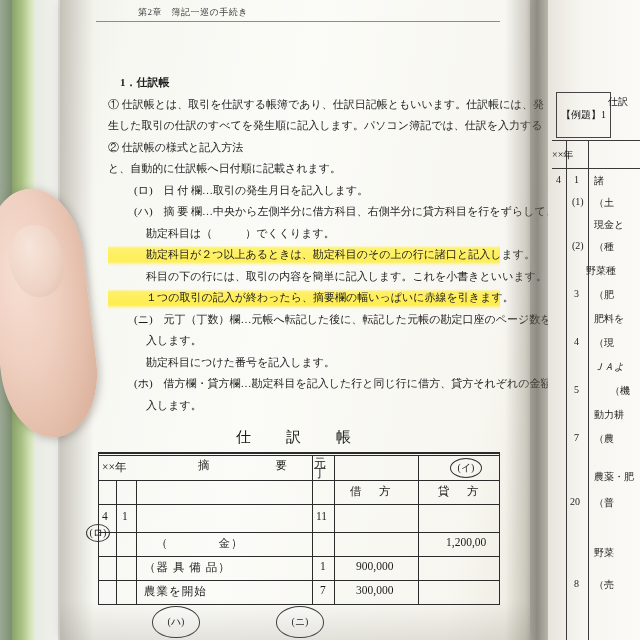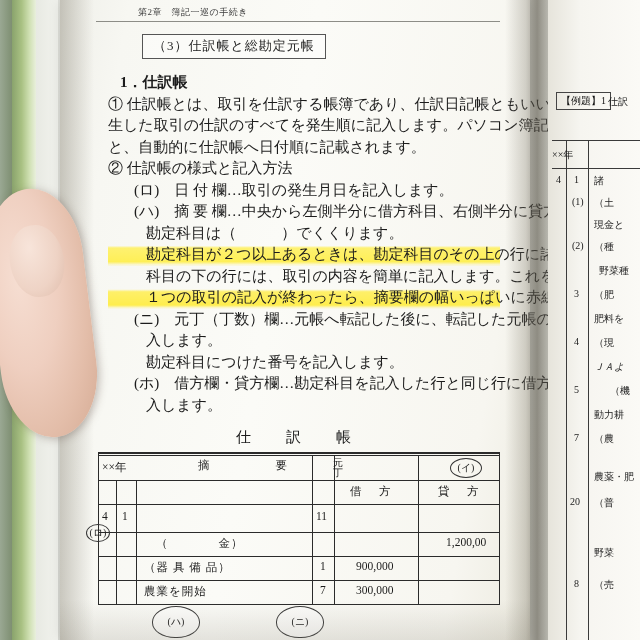--- a/index.html
+++ b/index.html
@@ -40,69 +40,68 @@
   
   .rpage{position:absolute;left:548px;top:0;width:92px;height:640px;
     background:linear-gradient(90deg,#e6e4db 0%,#f6f5f0 35%,#fbfaf6 100%);}
   
   .hdr{position:absolute;left:138px;top:6px;font-size:9px;color:#3b3b3b;letter-spacing:.5px;}
   .hdr-rule{position:absolute;left:96px;top:21px;width:404px;height:1px;background:#8d8d87;}
   
   .sec{position:absolute;left:142px;top:34px;border:1px solid #555;padding:2px 10px 3px 10px;
     font-size:13px;color:#1e1e1e;background:rgba(255,255,255,.4);letter-spacing:1px;}
   .body{position:absolute;left:108px;top:72px;width:392px;color:#1c1c1c;}
-  .l{font-size:15px;line-height:21.5px;white-space:nowrap;}
+  .l{font-size:11px;line-height:21.5px;white-space:nowrap;}
   .ind1{padding-left:12px;}
   .ind2{padding-left:26px;}
   .ind3{padding-left:38px;}
   .b{font-weight:bold;}
   .hl{background:linear-gradient(180deg,rgba(255,243,120,.0) 8%,rgba(255,240,90,.85) 18%,rgba(255,238,70,.9) 80%,rgba(255,240,120,.2) 95%);}
   .hl2{background:linear-gradient(180deg,rgba(255,243,120,0) 10%,rgba(255,238,80,.85) 22%,rgba(255,236,60,.9) 82%,rgba(255,240,120,.15) 96%);}
   
   .tbl{position:absolute;left:98px;top:428px;width:324px;height:182px;}
   .tline{position:absolute;background:#2b2b2b;}
   .tt{position:absolute;font-size:11.5px;color:#1b1b1b;white-space:nowrap;}
   .big{font-size:15px;letter-spacing:10px;}
   .circ{position:absolute;border:1px solid #333;border-radius:50%;
      display:flex;align-items:center;justify-content:center;font-size:10px;color:#222;}
   
   .ball{position:absolute;border:1px solid #3a3a3a;border-radius:50% 50% 48% 48%;
      background:rgba(255,255,255,.5);font-size:10px;color:#222;
      display:flex;align-items:center;justify-content:center;}
   
   .r-t{position:absolute;font-size:10px;color:#1c1c1c;white-space:nowrap;}
   .r-rule{position:absolute;background:#3a3a3a;}
-  .rbox{position:absolute;border:1px solid #444;font-size:10px;padding:1px 4px;color:#111;}
+  .rbox{position:absolute;border:1px solid #444;font-size:10px;padding:15px 4px;color:#111;}
   
   .bshade{position:absolute;left:60px;top:600px;width:470px;height:40px;
     background:linear-gradient(180deg,rgba(120,115,100,0),rgba(120,115,100,.18));}
 </style>
 </head>
 <body>
 
 <div id="scene">
 
   <div class="left-edge"></div>
   <div class="green-strip"></div>
   <div class="green-strip2"></div>
 
   <div class="page"></div>
   <div class="page-shade-l"></div>
 
   <div class="hdr">第2章　簿記一巡の手続き</div>
   <div class="hdr-rule"></div>
 
-  <div class="sec">（3）仕訳帳と総勘定元帳</div>
 
   <div class="body">
     <div class="l ind1 b">1．仕訳帳</div>
     <div class="l">① 仕訳帳とは、取引を仕訳する帳簿であり、仕訳日記帳ともいいます。仕訳帳には、発</div>
     <div class="l">生した取引の仕訳のすべてを発生順に記入します。パソコン簿記では、仕訳を入力する</div>
+    <div class="l">② 仕訳帳の様式と記入方法</div>
     <div class="l">と、自動的に仕訳帳へ日付順に記載されます。</div>
-    <div class="l">② 仕訳帳の様式と記入方法</div>
     <div class="l ind2">(ロ)　日 付 欄…取引の発生月日を記入します。</div>
     <div class="l ind2">(ハ)　摘 要 欄…中央から左側半分に借方科目、右側半分に貸方科目を行をずらして、</div>
     <div class="l ind3">勘定科目は（　　　）でくくります。</div>
     <div class="l ind3 hl">勘定科目が２つ以上あるときは、勘定科目のその上の行に諸口と記入します。</div>
     <div class="l ind3">科目の下の行には、取引の内容を簡単に記入します。これを小書きといいます。</div>
     <div class="l ind3 hl2">１つの取引の記入が終わったら、摘要欄の幅いっぱいに赤線を引きます。</div>
     <div class="l ind2">(ニ)　元丁（丁数）欄…元帳へ転記した後に、転記した元帳の勘定口座のページ数を記</div>
     <div class="l ind3">入します。</div>
     <div class="l ind3">勘定科目につけた番号を記入します。</div>
     <div class="l ind2">(ホ)　借方欄・貸方欄…勘定科目を記入した行と同じ行に借方、貸方それぞれの金額を記</div>
@@ -124,21 +123,21 @@
     <div class="tline" style="left:0;top:24px;width:1px;height:152px;"></div>
     <div class="tline" style="left:18px;top:52px;width:1px;height:124px;"></div>
     <div class="tline" style="left:38px;top:52px;width:1px;height:124px;"></div>
     <div class="tline" style="left:214px;top:27px;width:1px;height:149px;"></div>
     <div class="tline" style="left:236px;top:27px;width:1px;height:149px;"></div>
     <div class="tline" style="left:320px;top:27px;width:1px;height:149px;"></div>
     <div class="tline" style="left:401px;top:24px;width:1px;height:152px;"></div>
 
     <div class="tt" style="left:4px;top:32px;">××年</div>
     <div class="tt" style="left:100px;top:30px;letter-spacing:4px;">摘　　　　要</div>
-    <div class="tt" style="left:232px;top:30px;font-size:10px;line-height:10px;width:16px;white-space:normal;text-align:center;">元丁</div>
+    <div class="tt" style="left:216px;top:30px;font-size:12px;line-height:10px;width:16px;white-space:normal;text-align:left;">元丁</div>
     <div class="tt" style="left:252px;top:56px;letter-spacing:3px;">借　方</div>
     <div class="tt" style="left:340px;top:56px;letter-spacing:3px;">貸　方</div>
 
     <div class="circ" style="left:352px;top:30px;width:30px;height:18px;">(イ)</div>
 
     <div class="tt" style="left:4px;top:82px;">4</div>
     <div class="tt" style="left:24px;top:82px;">1</div>
     <div class="tt" style="left:218px;top:82px;">11</div>
 
     <div class="tt" style="left:58px;top:108px;letter-spacing:1px;">（　　　　金）</div>
@@ -174,21 +173,21 @@
   <div class="r-t" style="left:556px;top:174px;">4</div>
   <div class="r-t" style="left:574px;top:174px;">1</div>
   <div class="r-t" style="left:594px;top:174px;">諸</div>
 
   <div class="r-t" style="left:572px;top:196px;">(1)</div>
   <div class="r-t" style="left:594px;top:196px;">（土</div>
   <div class="r-t" style="left:594px;top:218px;">現金と</div>
 
   <div class="r-t" style="left:572px;top:240px;">(2)</div>
   <div class="r-t" style="left:594px;top:240px;">（種</div>
-  <div class="r-t" style="left:599px;top:264px;">野菜種</div>
+  <div class="r-t" style="left:586px;top:264px;">野菜種</div>
 
   <div class="r-t" style="left:574px;top:288px;">3</div>
   <div class="r-t" style="left:594px;top:288px;">（肥</div>
   <div class="r-t" style="left:594px;top:312px;">肥料を</div>
 
   <div class="r-t" style="left:574px;top:336px;">4</div>
   <div class="r-t" style="left:594px;top:336px;">（現</div>
   <div class="r-t" style="left:594px;top:360px;font-style:italic;">ＪＡよ</div>
 
   <div class="r-t" style="left:574px;top:384px;">5</div>

